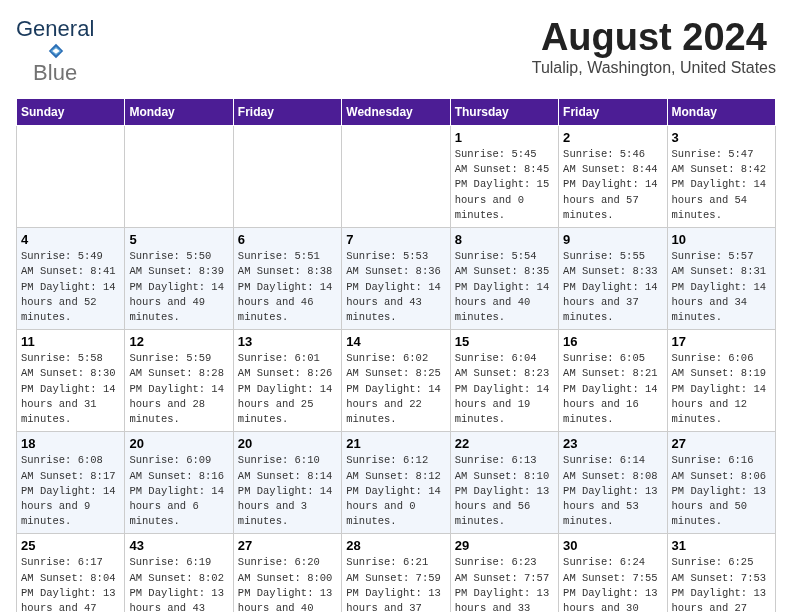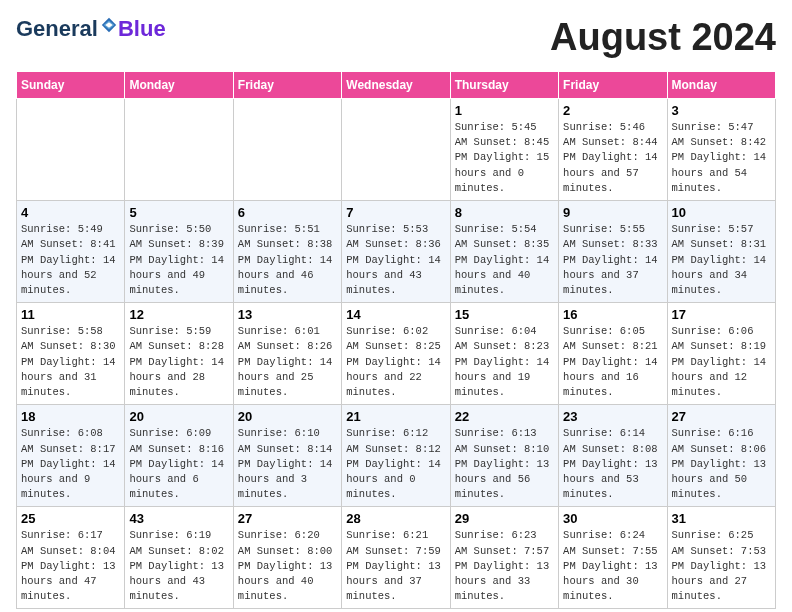--- a/index.html
+++ b/index.html
@@ -16,27 +16,28 @@
       align-items: flex-start;
       margin-bottom: 12px;
     }
     .logo {
       display: flex;
       flex-direction: column;
       align-items: flex-start;
     }
     .logo-text {
       display: flex;
-      align-items: flex-start;
+      align-items: center;
       font-size: 22px;
-      font-weight: bold;
+      font-weight: normal;
       color: #1a3a5c;
+      flex-direction: column;
     }
     .logo-general { color: #1a3a5c; }
-    .logo-blue { color: #6d28d9; }
+    .logo-blue { color: #737373; }
     .logo-icon {
       width: 18px;
       height: 18px;
       margin-left: 2px;
     }
     .title-block { text-align: center; }
     .month-title {
       font-size: 38px;
       font-weight: bold;
       color: #222;
@@ -44,21 +45,21 @@
     .location-title {
       font-size: 16px;
       color: #444;
     }
     .calendar-table {
       width: 100%;
       border-collapse: collapse;
       font-size: 11px;
     }
     .calendar-table th {
-      background: #ec4899;
+      background: #4c1d95;
       color: #fff;
       padding: 6px 4px;
       text-align: left;
       font-size: 12px;
       border: 1px solid #fff;
     }
     .calendar-table td {
       border: 1px solid #ccc;
       vertical-align: top;
       padding: 4px;
@@ -93,20 +94,21 @@
       <svg class="logo-icon" viewBox="0 0 20 20">
         <polygon points="10,2 18,10 10,18 2,10" fill="#2a6db5"></polygon>
         <polygon points="10,5 16,10 10,15 4,10" fill="#5a9fd4"></polygon>
         <polygon points="10,7 14,10 10,13 6,10" fill="#fff"></polygon>
       </svg>
       <span class="logo-blue">Blue</span>
     </div>
   </div>
   <div class="title-block">
     <div class="month-title">August 2024</div>
+    <div class="location-title">Tulalip, Washington, United States</div>
   </div>
 </div>
 
 <table class="calendar-table">
   <thead>
     <tr id="weekday-header">
         <th>Sunday</th>
         <th>Monday</th>
         <th>Friday</th>
         <th>Wednesday</th>

